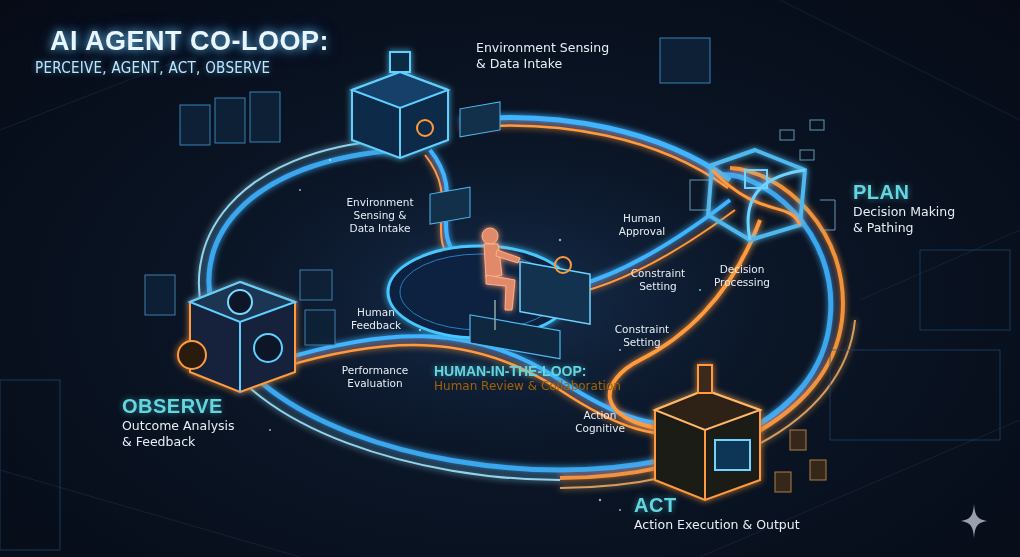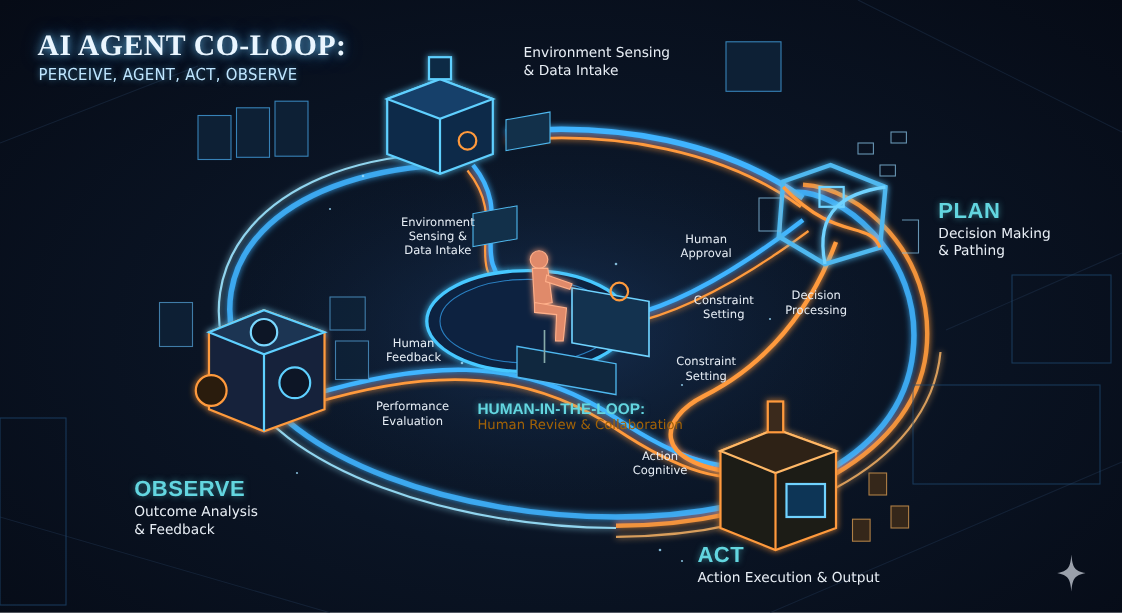--- a/index.html
+++ b/index.html
@@ -5,21 +5,21 @@
   html, body { margin:0; padding:0; }
   body {
     width:1020px; height:557px; overflow:hidden; position:relative;
     background: radial-gradient(ellipse at 50% 55%, #0f2036 0%, #0a1424 45%, #060b16 100%);
     font-family: "DejaVu Sans", sans-serif;
     color:#dfe8f2;
   }
   .abs { position:absolute; }
   svg.bg { position:absolute; left:0; top:0; }
   .title {
-    left:34px; top:26px; font-family:Liberation Serif, serif; font-weight:bold;
+    left:50px; top:26px; font-family:Liberation Sans, sans-serif; font-weight:bold;
     font-size:27px; color:#eaf6ff; letter-spacing:0.5px;
     text-shadow:0 0 8px rgba(120,210,255,0.8), 0 0 16px rgba(60,160,255,0.5);
   }
   .subtitle {
     left:35px; top:59px; font-family:"DejaVu Sans Condensed","DejaVu Sans", sans-serif;
     font-size:15px; color:#bfe6ff; letter-spacing:0.3px;
     text-shadow:0 0 6px rgba(100,200,255,0.6);
   }
   .stage-title {
     font-family:"Liberation Sans", sans-serif; font-weight:bold; font-size:20px;
@@ -188,37 +188,37 @@
   <div class="stage-desc">Environment Sensing</div>
   <div class="stage-desc">&amp; Data Intake</div>
 </div>
 
 <div class="abs" style="left:853px; top:181px;">
   <div class="stage-title">PLAN</div>
   <div class="stage-desc">Decision Making</div>
   <div class="stage-desc">&amp; Pathing</div>
 </div>
 
-<div class="abs" style="left:122px; top:395px;margin-top:39px;">
+<div class="abs" style="left:122px; top:395px;">
   <div class="stage-title">OBSERVE</div>
   <div class="stage-desc">Outcome Analysis</div>
   <div class="stage-desc">&amp; Feedback</div>
 </div>
 
 <div class="abs" style="left:634px; top:494px;">
   <div class="stage-title">ACT</div>
   <div class="stage-desc">Action Execution &amp; Output</div>
 </div>
 
 <div class="abs" style="left:434px; top:363px;">
   <div class="hitl-title">HUMAN-IN-THE-LOOP:</div>
   <div class="hitl-desc">Human Review &amp; Collaboration</div>
 </div>
 
-<div class="abs lbl" style="left:358px; top:196px; width:80px;">
+<div class="abs lbl" style="left:340px; top:196px; width:80px;">
   <div>Environment</div>
   <div>Sensing &amp;</div>
   <div>Data Intake</div>
 </div>
 <div class="abs lbl" style="left:612px; top:212px; width:60px;">
   <div>Human</div>
   <div>Approval</div>
 </div>
 <div class="abs lbl" style="left:628px; top:267px; width:60px;">
   <div>Constraint</div>

